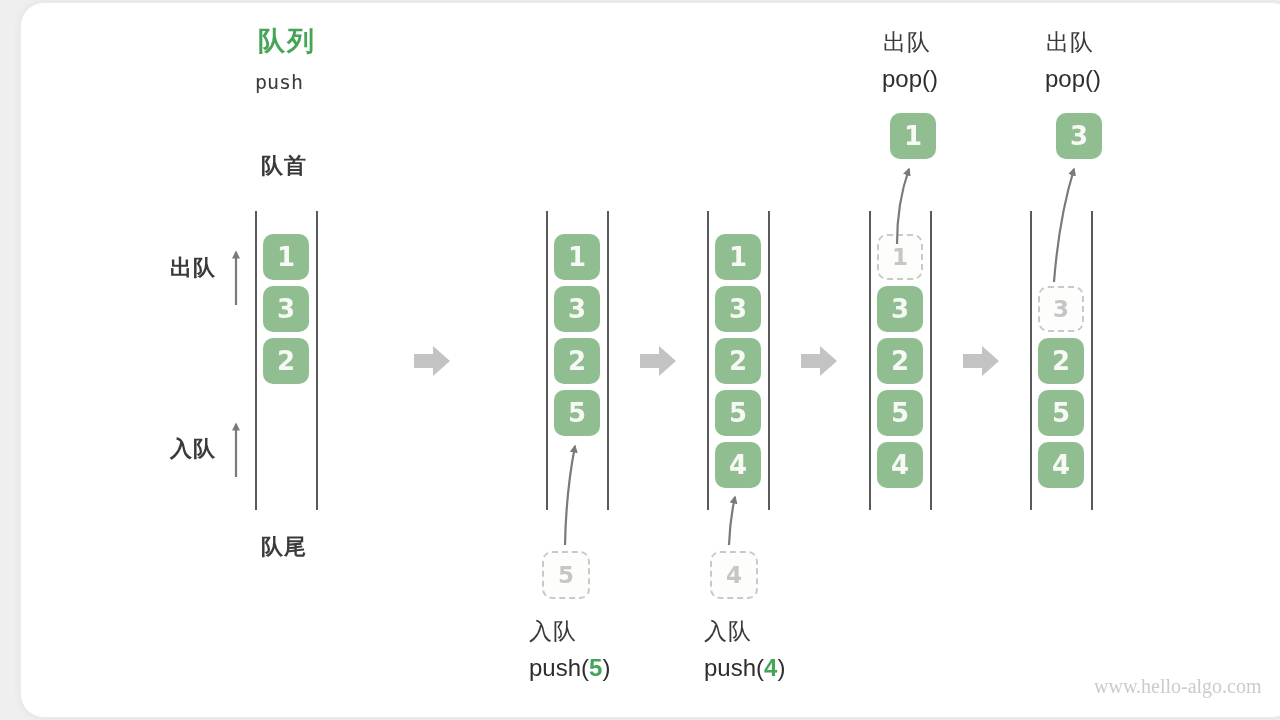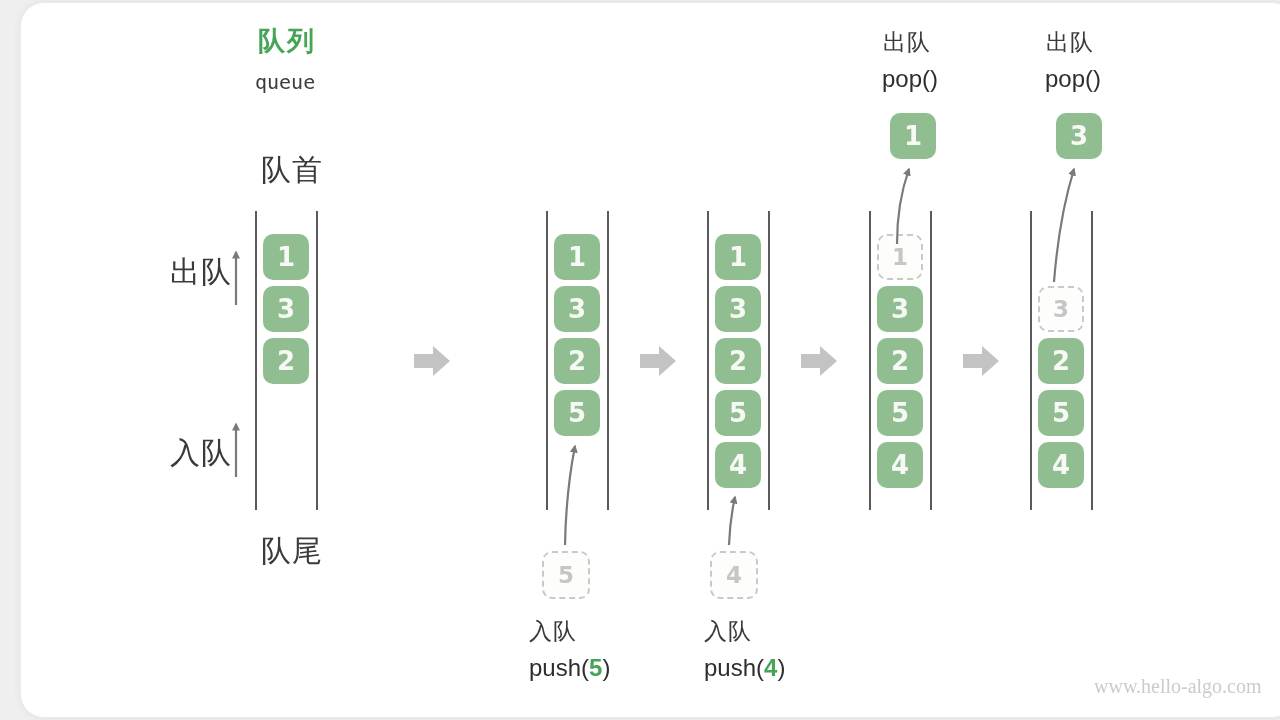--- a/index.html
+++ b/index.html
@@ -7,21 +7,21 @@
     --ghost-border:#C9C9C9; --ghost-text:#C6C6C6; --rail-gray:#5A5A5A;
     --text-dark:#3A3A3A; --block-arrow-gray:#C3C3C3; --thin-arrow-gray:#7A7A7A;
     --watermark-gray:#CBCBCB; --card-border:#ECECEC;
   }
   *{margin:0;padding:0;box-sizing:border-box;}
   html,body{width:1280px;height:720px;background:#EFEFEF;font-family:"Liberation Sans","DejaVu Sans",sans-serif;}
   #canvas{position:absolute;left:18px;top:0;width:1280px;height:672px;}
   .card{position:absolute;left:2px;top:2px;width:1276px;height:716px;background:#FFFFFF;
         border:1px solid var(--card-border);border-radius:24px;box-shadow:0 0 8px rgba(0,0,0,.06);}
   .abs{position:absolute;line-height:1;white-space:nowrap;}
-  .zh{color:var(--text-dark);font-size:30px;font-weight:400;letter-spacing:1px;}
+  .zh{color:var(--text-dark);font-size:22px;font-weight:700;letter-spacing:1px;}
   .zh-med{color:var(--text-dark);font-size:23px;font-weight:500;letter-spacing:1px;}
   .code{font-family:Liberation Sans, sans-serif;color:#2E2E2E;font-size:24px;}
   .title-zh{color:var(--accent-green);font-size:27px;font-weight:700;letter-spacing:2px;}
   .title-en{font-family:"DejaVu Sans Mono","Liberation Mono",monospace;color:#3B3B3B;font-size:20px;}
   .rail{position:absolute;width:1.5px;height:299px;top:211px;background:var(--rail-gray);}
   .qbox{position:absolute;width:46px;height:46px;border-radius:10px;background:var(--box-green);
         color:var(--box-text);font-size:26px;font-weight:700;display:flex;align-items:center;justify-content:center;
         font-family:"DejaVu Sans","Liberation Sans",sans-serif;}
   .ghost{background:#FDFDFB;border:2px dashed var(--ghost-border);color:var(--ghost-text);font-weight:600;font-size:23px;}
   .staging{width:48px;height:48px;}
@@ -29,21 +29,21 @@
   .watermark{font-family:Liberation Serif, serif;font-size:20px;color:var(--watermark-gray);}
   svg{position:absolute;left:0;top:0;}
 </style>
 </head>
 <body>
 
 <div id="canvas">
   <div class="card"></div>
 
   <div class="abs title-zh" style="left:240px;top:28px">队列</div>
-  <div class="abs title-en" style="left:237px;top:72px">queue</div>
+  <div class="abs title-en" style="left:237px;top:72px">push</div>
 
   <div class="abs zh" style="left:243px;top:155px">队首</div>
   <div class="abs zh" style="left:152px;top:257px">出队</div>
   <div class="abs zh" style="left:152px;top:438px">入队</div>
   <div class="abs zh" style="left:243px;top:536px">队尾</div>
 
   <div class="rail" style="left:237px"></div>
   <div class="rail" style="left:298px"></div>
   <div class="rail" style="left:528px"></div>
   <div class="rail" style="left:589px"></div>

